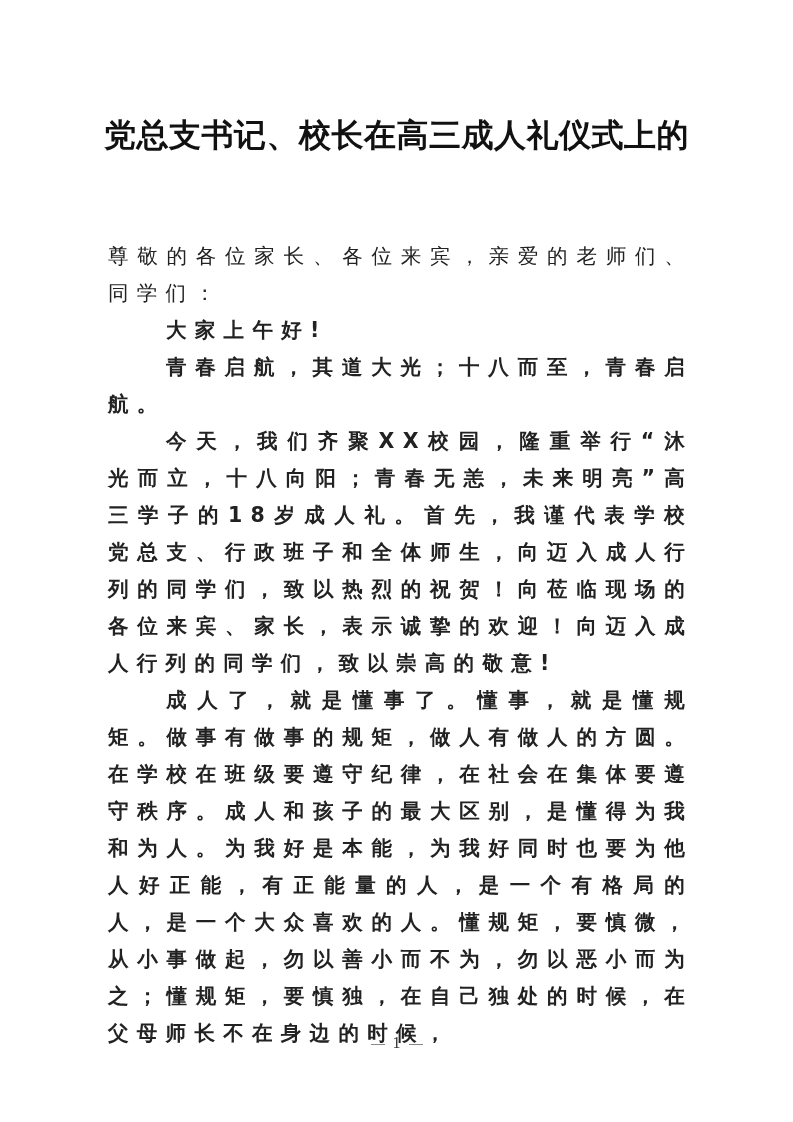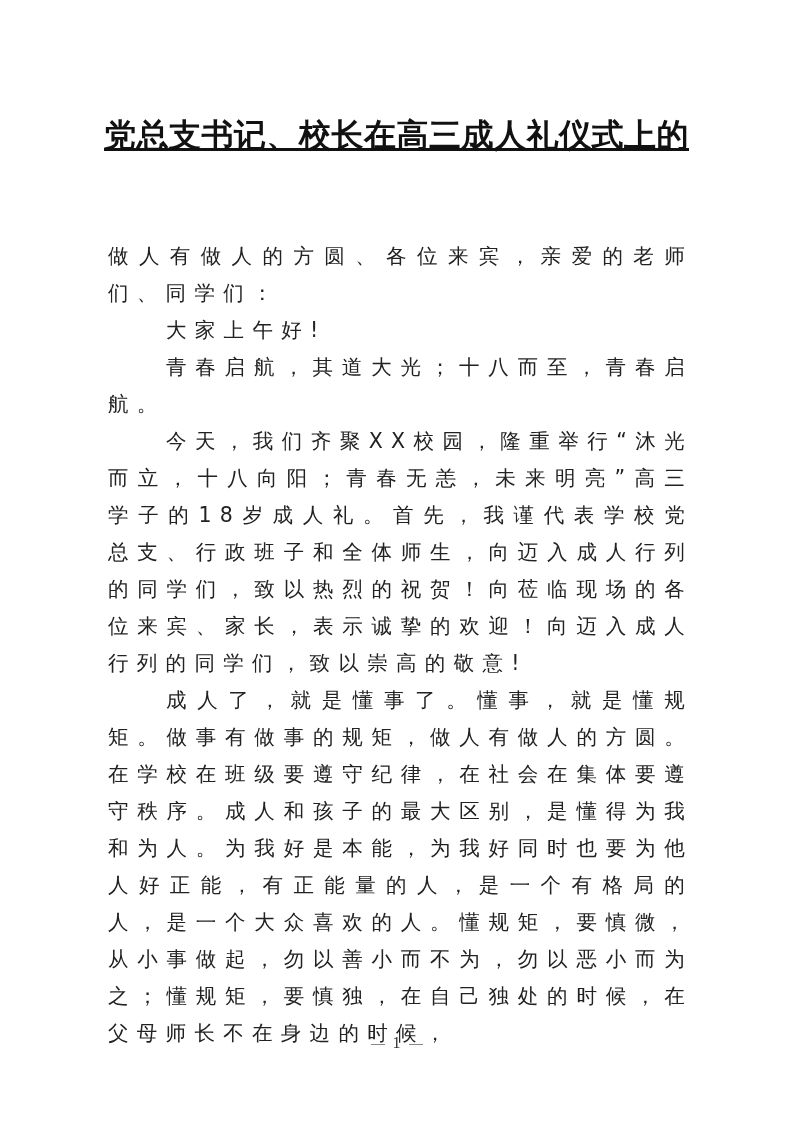--- a/index.html
+++ b/index.html
@@ -3,48 +3,48 @@
 <meta charset="utf-8">
 <style>
   html, body { margin: 0; padding: 0; background: #ffffff; }
   body { width: 793px; height: 1122px; position: relative; overflow: hidden; }
   .page { position: absolute; left: 0; top: 0; width: 793px; height: 1122px; background: #fff; }
   .title {
     position: absolute; left: 100px; top: 112px; width: 593px;
     text-align: center;
     font-family: "DejaVu Serif", "Liberation Serif", serif;
     font-weight: bold; font-size: 32px; line-height: 46px;
-    color: #111; letter-spacing: 0.5px; text-decoration: underline;
+    color: #111; letter-spacing: 0.5px;
   }
   .body {
     position: absolute; left: 108px; top: 238px; width: 585px;
     font-family: "DejaVu Sans", "Liberation Sans", sans-serif;
     font-size: 20.5px; line-height: 37px; color: #222;
     letter-spacing: 8.3px;
     text-align: justify;
   }
   .body p { margin: 0; }
-  .body p.indent { text-indent: 58px; }
+  .body p.indent { text-indent: 58px; font-weight: bold; }
   .footer {
     position: absolute; left: 0; top: 1034px; width: 793px; text-align: center;
     font-family: "Liberation Serif", "DejaVu Serif", serif;
     font-size: 16px; color: #333;
   }
   .dash { display: inline-block; width: 14px; height: 1px; background: #888; vertical-align: middle; margin: 0 8px; }
 </style>
 </head>
 <body>
 
 <div class="page">
   <div class="title">
     <div>党总支书记、校长在高三成人礼仪式上的</div>
   </div>
 
   <div class="body">
-    <p>做人有做人的方圆、各位来宾，亲爱的老师们、同学们：</p>
+    <p>尊敬的各位家长、各位来宾，亲爱的老师们、同学们：</p>
     <p class="indent">大家上午好!</p>
     <p class="indent">青春启航，其道大光；十八而至，青春启航。</p>
     <p class="indent">今天，我们齐聚XX校园，隆重举行“沐光而立，十八向阳；青春无恙，未来明亮”高三学子的18岁成人礼。首先，我谨代表学校党总支、行政班子和全体师生，向迈入成人行列的同学们，致以热烈的祝贺！向莅临现场的各位来宾、家长，表示诚挚的欢迎！向迈入成人行列的同学们，致以崇高的敬意!</p>
     <p class="indent">成人了，就是懂事了。懂事，就是懂规矩。做事有做事的规矩，做人有做人的方圆。在学校在班级要遵守纪律，在社会在集体要遵守秩序。成人和孩子的最大区别，是懂得为我和为人。为我好是本能，为我好同时也要为他人好正能，有正能量的人，是一个有格局的人，是一个大众喜欢的人。懂规矩，要慎微，从小事做起，勿以善小而不为，勿以恶小而为之；懂规矩，要慎独，在自己独处的时候，在父母师长不在身边的时候，</p>
   </div>
 
   <div class="footer">
     <span class="dash"></span><span>1</span><span class="dash"></span>
   </div>
 </div>

